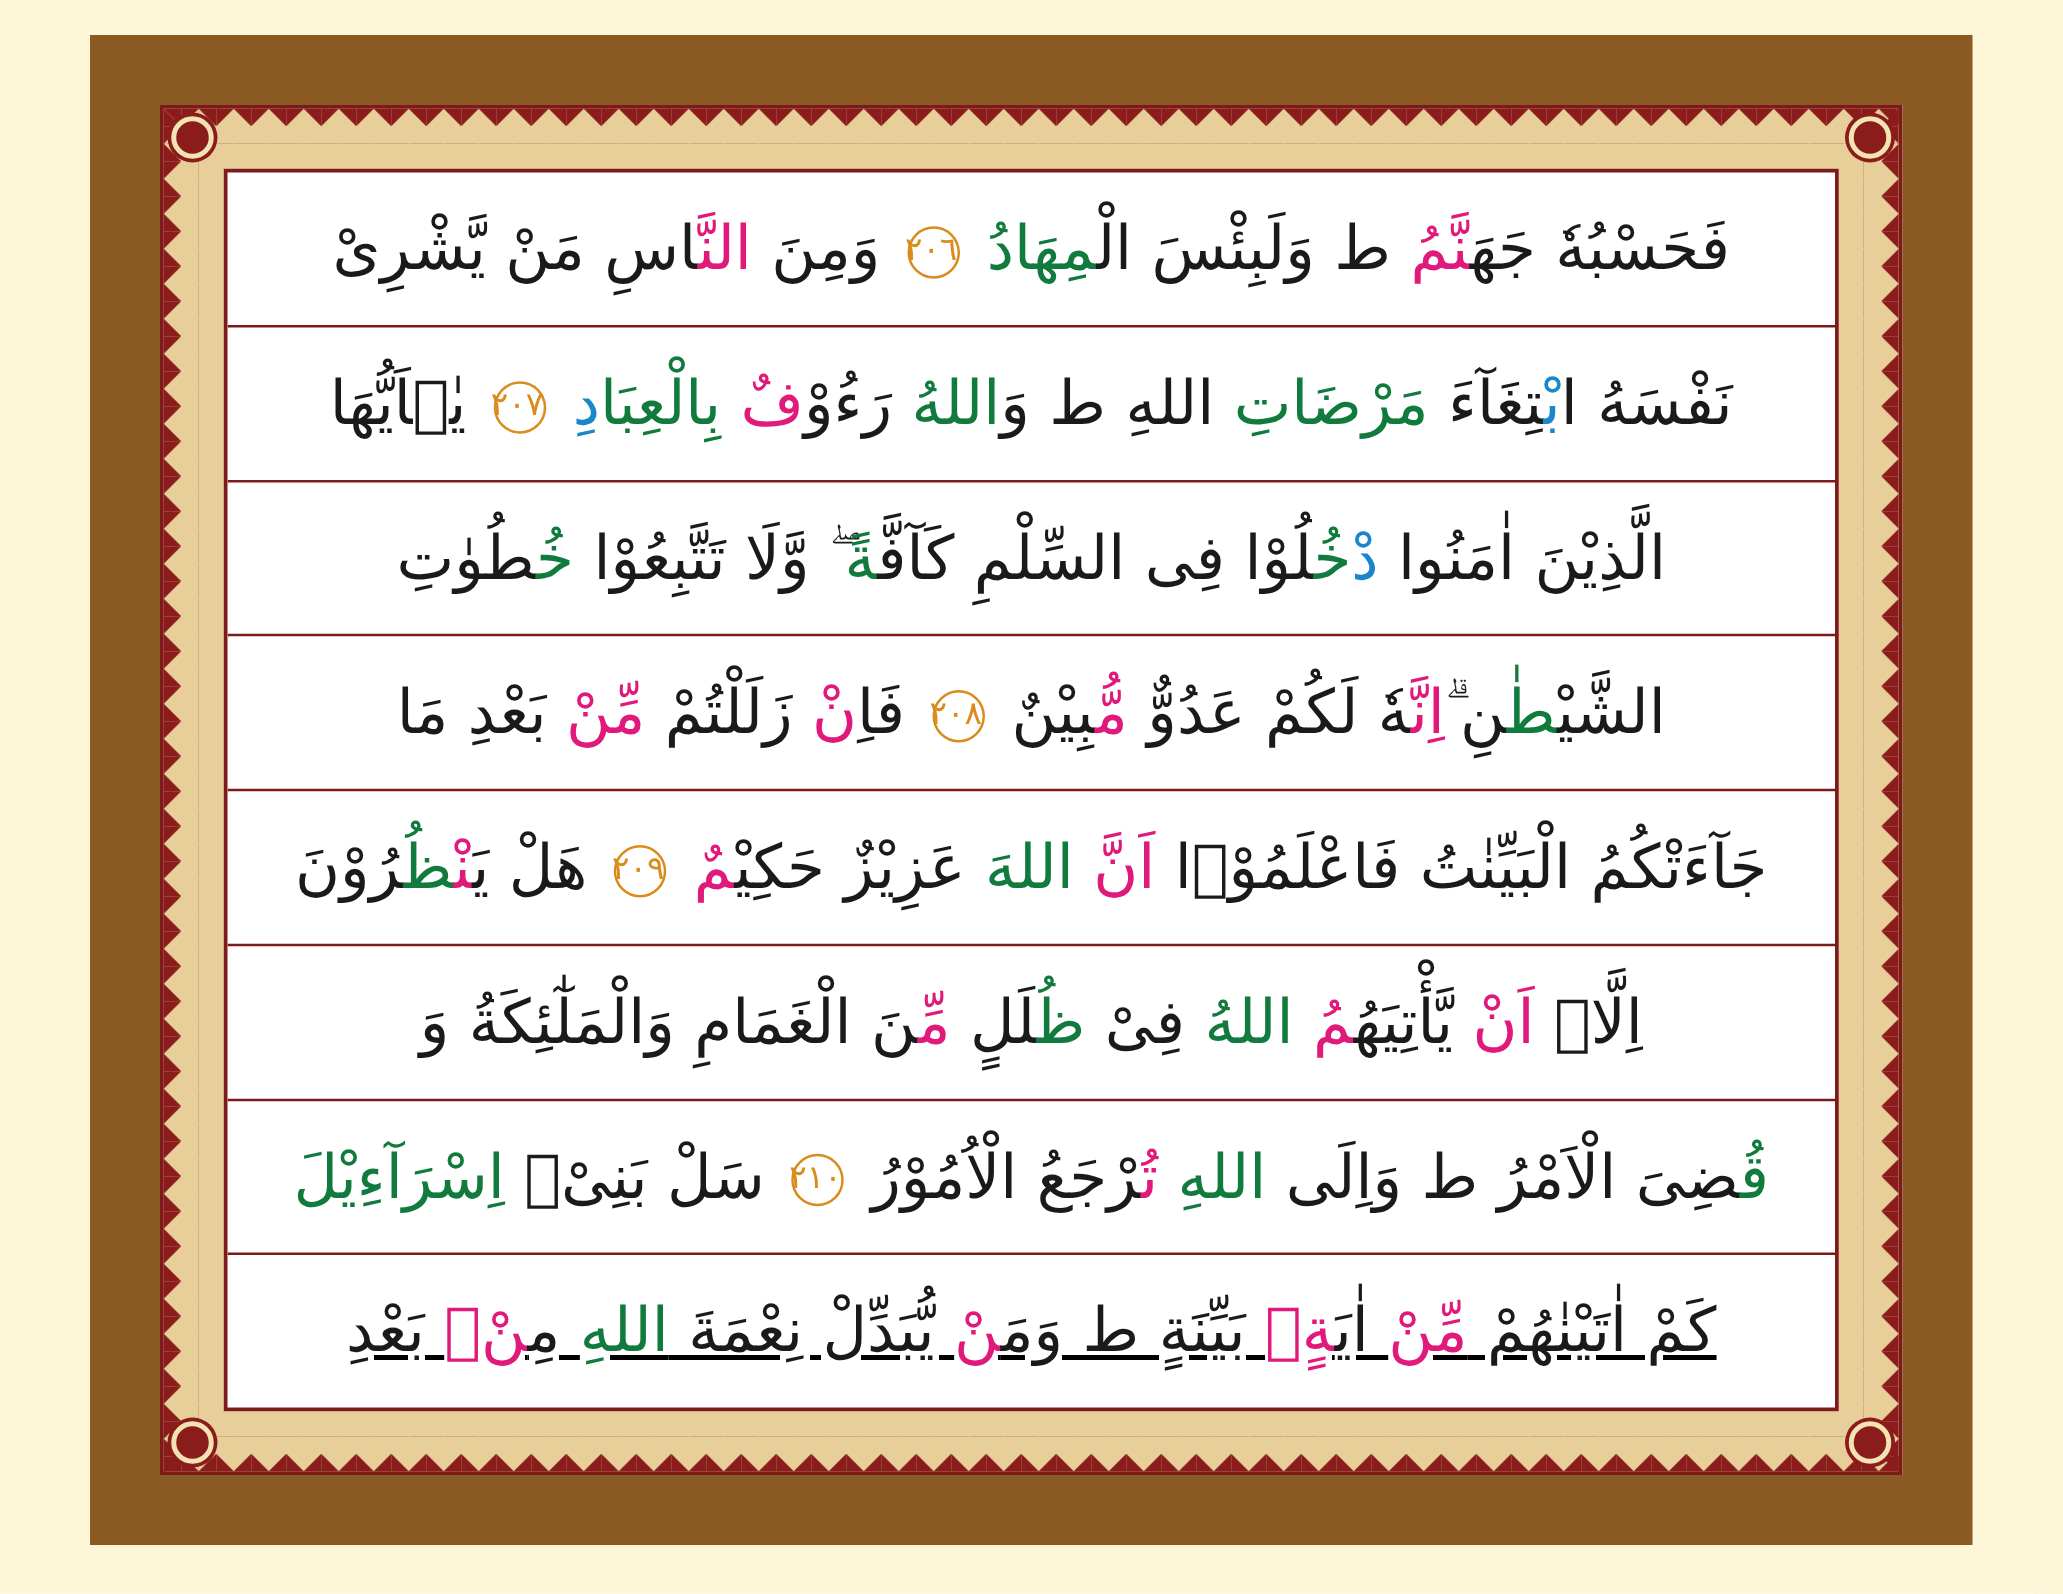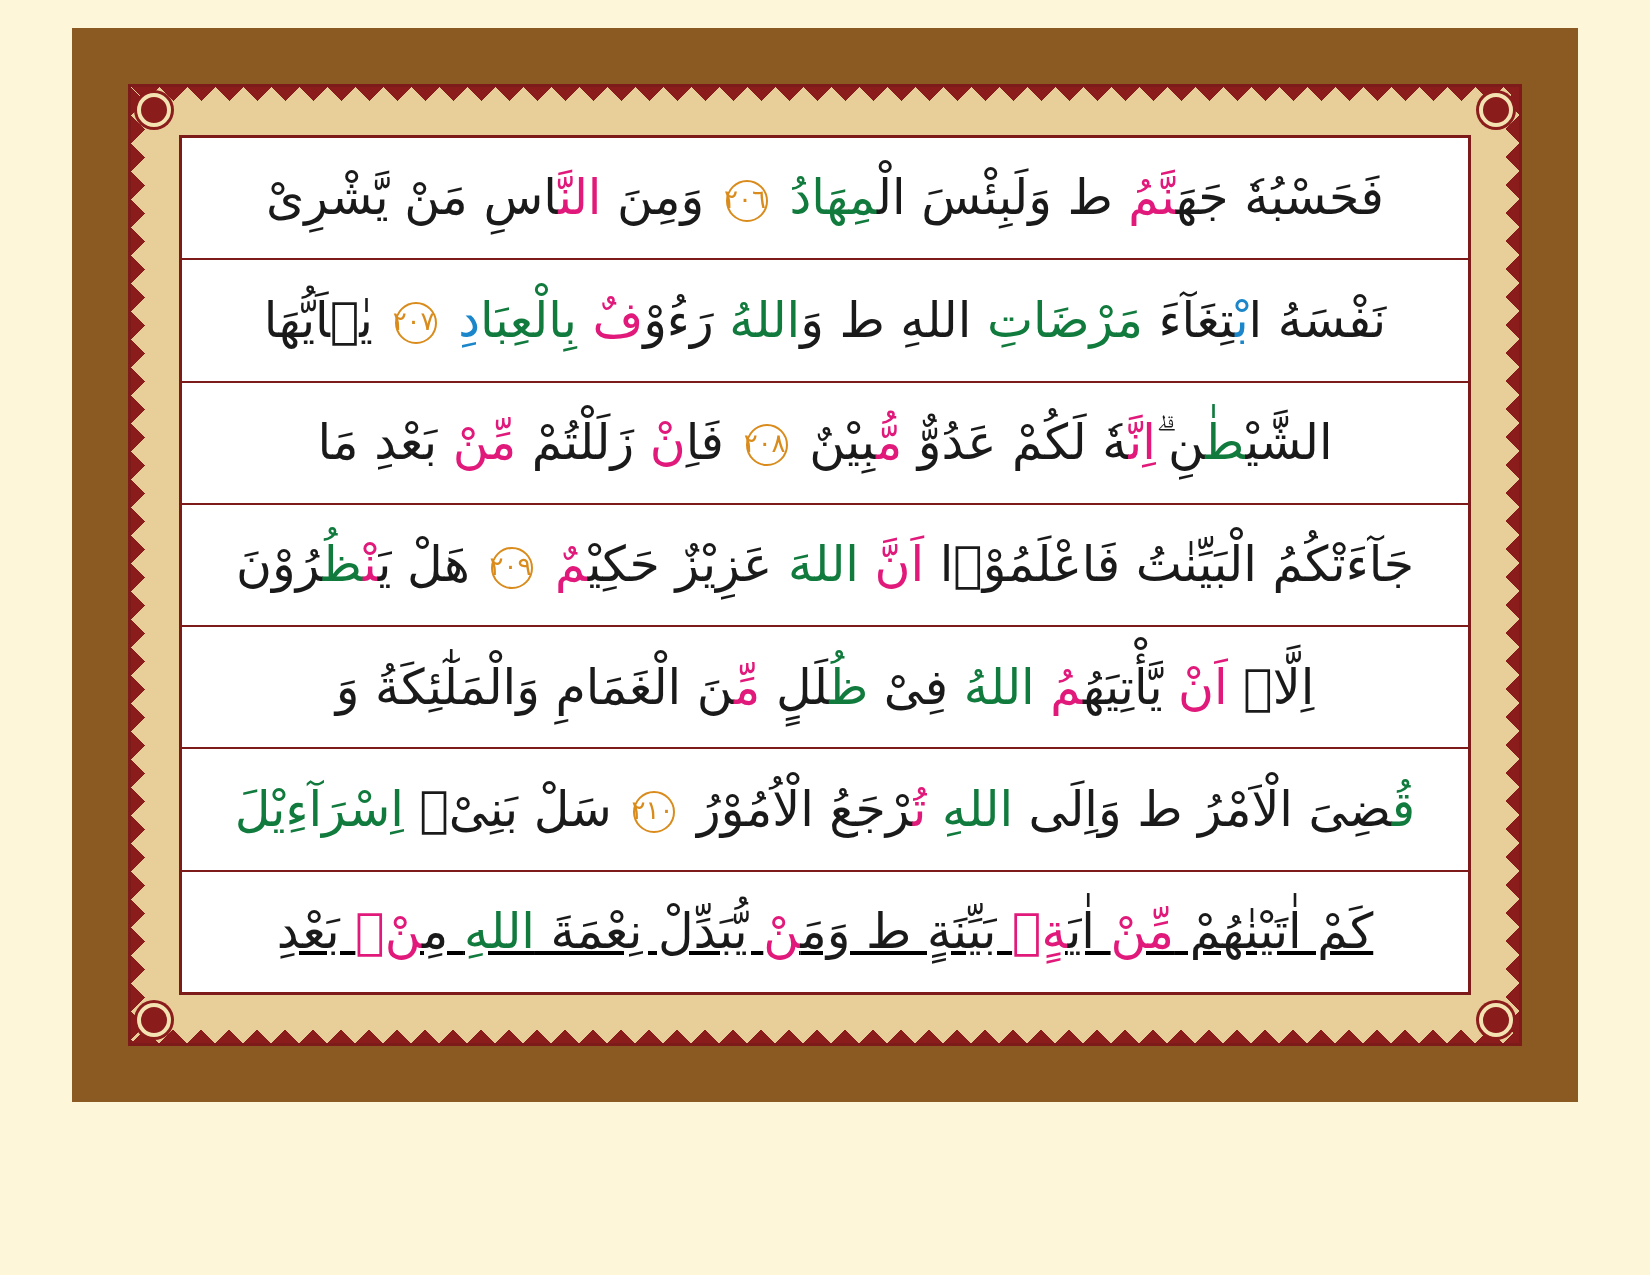--- a/index.html
+++ b/index.html
@@ -21,21 +21,21 @@
     background: #fdf6d8;
     box-sizing: border-box;
   }
 
   
   .frame-outer {
     position: absolute;
     left: 72px;
     top: 28px;
     width: 1506px;
-    height: 1074px;
+    height: 1208px;
     background: #8a5a22;
     box-sizing: border-box;
     padding: 0;
   }
 
   
   .frame-mat {
     position: absolute;
     left: 56px;
     top: 56px;
@@ -165,20 +165,23 @@
 
         <div class="text-panel">
 
         <div class="aya-line">
               <div class="aya-text"><span class="c-black">فَحَسْبُهٗ جَهَ</span><span class="c-red">نَّمُ</span><span class="c-black"> ط وَلَبِئْسَ الْ</span><span class="c-green">مِهَادُ</span><span class="c-black"> </span><span class="aya-mark">٢٠٦</span><span class="c-black"> وَ</span><span class="c-black">مِنَ</span><span class="c-red"> النَّ</span><span class="c-black">اسِ</span><span class="c-black"> مَنْ يَّشْرِىْ</span></div>
             </div>
             <div class="aya-line">
               <div class="aya-text"><span class="c-black">نَفْسَهُ ا</span><span class="c-blue">بْ</span><span class="c-black">تِغَآءَ </span><span class="c-green">مَرْضَاتِ</span><span class="c-black"> اللهِ ط وَ</span><span class="c-green">اللهُ</span><span class="c-black"> رَءُوْ</span><span class="c-red">فٌ</span><span class="c-green"> بِالْعِبَا</span><span class="c-blue">دِ</span><span class="c-black"> </span><span class="aya-mark">٢٠٧</span><span class="c-black"> يٰۤاَيُّهَا</span></div>
             </div>
             <div class="aya-line">
+              <div class="aya-text"><span class="c-black">الَّذِيْنَ اٰمَنُوا </span><span class="c-blue">دْ</span><span class="c-green">خُ</span><span class="c-black">لُوْا فِى السِّلْمِ كَآفَّ</span><span class="c-green">ةً</span><span class="c-black"> ۖ وَّلَا تَتَّبِعُوْا </span><span class="c-green">خُ</span><span class="c-black">طُوٰتِ</span></div>
+            </div>
+            <div class="aya-line">
               <div class="aya-text"><span class="c-black">الشَّيْ</span><span class="c-green">طٰ</span><span class="c-black">نِ ۗ</span><span class="c-red">اِنَّ</span><span class="c-black">هٗ لَكُمْ عَدُوٌّ </span><span class="c-red">مُّ</span><span class="c-black">بِيْنٌ</span><span class="c-black"> </span><span class="aya-mark">٢٠٨</span><span class="c-black"> فَاِ</span><span class="c-red">نْ</span><span class="c-black"> زَلَلْتُمْ </span><span class="c-red">مِّنْ</span><span class="c-black"> بَعْدِ مَا</span></div>
             </div>
             <div class="aya-line">
               <div class="aya-text"><span class="c-black">جَآءَتْكُمُ الْبَيِّنٰتُ فَاعْلَمُوْۤا </span><span class="c-red">اَنَّ</span><span class="c-green"> اللهَ</span><span class="c-black"> عَزِيْزٌ حَكِيْ</span><span class="c-red">مٌ</span><span class="c-black"> </span><span class="aya-mark">٢٠٩</span><span class="c-black"> هَلْ يَ</span><span class="c-red">نْ</span><span class="c-green">ظُ</span><span class="c-black">رُوْنَ</span></div>
             </div>
             <div class="aya-line">
               <div class="aya-text"><span class="c-black">اِلَّاۤ </span><span class="c-red">اَنْ</span><span class="c-black"> يَّأْتِيَهُ</span><span class="c-red">مُ</span><span class="c-green"> اللهُ</span><span class="c-black"> فِىْ </span><span class="c-green">ظُ</span><span class="c-black">لَلٍ </span><span class="c-red">مِّ</span><span class="c-black">نَ الْغَمَامِ</span><span class="c-black"> وَالْمَلٰٓئِكَةُ وَ</span></div>
             </div>
             <div class="aya-line">
               <div class="aya-text"><span class="c-green">قُ</span><span class="c-black">ضِىَ الْاَمْرُ</span><span class="c-black"> ط وَاِلَى </span><span class="c-green">اللهِ</span><span class="c-red"> تُ</span><span class="c-black">رْجَعُ الْاُمُوْرُ</span><span class="c-black"> </span><span class="aya-mark">٢١٠</span><span class="c-black"> سَلْ بَنِىْۤ </span><span class="c-green">اِسْرَآءِيْلَ</span></div>

